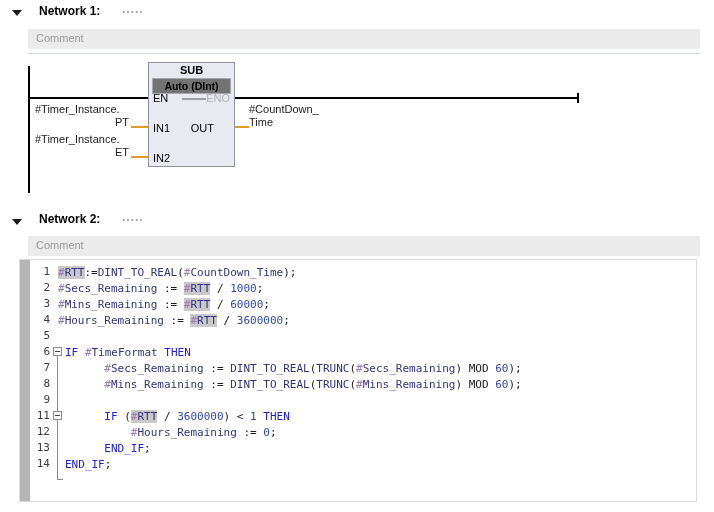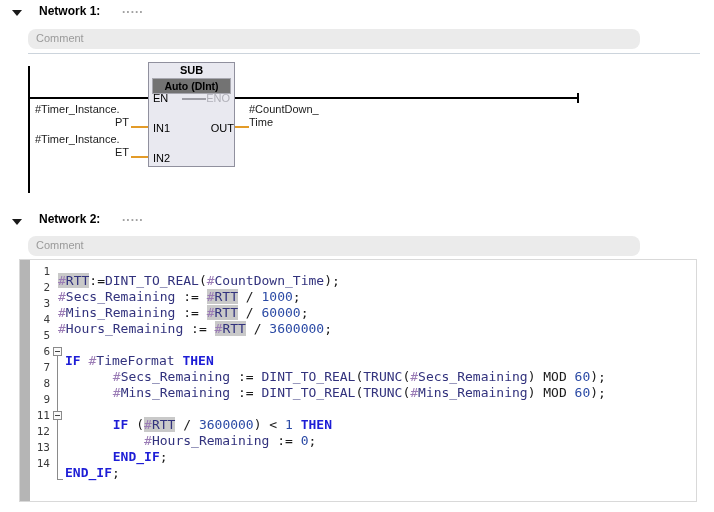--- a/index.html
+++ b/index.html
@@ -16,21 +16,21 @@
   
   .net-header{position:absolute;left:4px;width:714px;height:22px;}
   .tri{position:absolute;left:8px;top:8px;width:0;height:0;
        border-left:5px solid transparent;border-right:5px solid transparent;
        border-top:6px solid #1a1a1a;}
   .net-title{position:absolute;left:35px;top:2px;font-size:12px;font-weight:bold;color:#000;}
   .net-dots{position:absolute;left:118px;top:0px;font-size:12px;font-weight:bold;
             letter-spacing:1px;color:#a0a0a0;}
 
   
-  .comment-bar{position:absolute;left:28px;width:612px;height:20px;background:var(--c-commentbar);border-radius:8px;}
+  .comment-bar{position:absolute;left:28px;width:672px;height:20px;background:var(--c-commentbar);}
   .comment-bar span{position:absolute;left:8px;top:3px;font-size:11px;color:#9a9a9a;}
   .sep{position:absolute;left:28px;width:672px;height:1px;background:#ccd4dc;}
 
   
   .rail{background:#000;position:absolute;}
   .stub{background:var(--c-orange);position:absolute;height:2px;}
   .block{position:absolute;left:148px;top:62px;width:87px;height:105px;
          background:var(--c-blockbg);border:1px solid var(--c-blockborder);box-sizing:border-box;padding-left:16px;}
   .blk-title{position:absolute;top:1px;left:0;width:100%;text-align:center;
              font-size:11px;font-weight:bold;color:#000;}
@@ -45,25 +45,25 @@
   .op-label .l2{text-align:right;}
 
   
   .code-box{position:absolute;left:19px;top:259px;width:678px;height:243px;
             background:#fff;border:1px solid var(--c-border);box-sizing:border-box;}
   .gutter-strip{position:absolute;left:0;top:0;width:10px;height:100%;background:var(--c-strip);}
   #code-lines{position:absolute;left:0;top:4px;width:100%;}
   .code-row{position:relative;height:16px;}
   .ln{position:absolute;left:0;top:1px;width:30px;text-align:right;
       font-family:"DejaVu Sans Mono",monospace;font-size:11px;color:#3a3a3a;}
-  .code-text{position:absolute;left:38px;top:9px;white-space:pre;
-             font-family:"DejaVu Sans Mono",monospace;font-size:13px;color:var(--c-op);
+  .code-text{position:absolute;left:38px;top:1px;white-space:pre;
+             font-family:"DejaVu Sans Mono",monospace;font-size:11px;color:var(--c-op);
              line-height:16px;}
   .code-text.fold-offset{left:45px;}
-  .kw{color:var(--c-kw);font-weight:bold;}
+  .kw{color:var(--c-kw);font-weight:normal;}
   .ident{color:var(--c-ident);}
   .hash{color:var(--c-hash);}
   .num{color:var(--c-num);}
   .opw{color:var(--c-op);}
   .occ{background:var(--c-occ);}
   .fold-box{position:absolute;left:33px;top:3px;width:9px;height:9px;background:#fafafa;
             border:1px solid var(--c-fold);box-sizing:border-box;z-index:2;}
   .fold-box::after{content:"";position:absolute;left:1px;top:3px;width:5px;height:1px;background:#444;}
   .fold-vline{position:absolute;left:37px;top:96px;width:1px;height:124px;background:var(--c-fold);z-index:1;}
   .fold-corner{position:absolute;left:37px;top:219px;width:6px;height:1px;background:var(--c-fold);z-index:1;}
@@ -88,21 +88,21 @@
   <div class="rail abs" style="left:235px;top:97px;width:343px;height:2px"></div>
   <div class="rail abs" style="left:577px;top:93px;width:2px;height:10px"></div>
 
   <div class="block">
     <div class="blk-title">SUB</div>
     <div class="blk-mode">Auto (DInt)</div>
     <span class="pin" style="left:4px;top:29px">EN</span>
     <span class="pin grey right" style="right:4px;top:29px">ENO</span>
     <div class="en-dash"></div>
     <span class="pin" style="left:4px;top:59px">IN1</span>
-    <span class="pin right" style="right:0;top:59px">OUT</span>
+    <span class="pin right" style="right:20px;top:59px">OUT</span>
     <span class="pin" style="left:4px;top:89px">IN2</span>
   </div>
 
   <div class="stub" style="left:131px;top:126px;width:17px"></div>
   <div class="stub" style="left:131px;top:156px;width:17px"></div>
   <div class="stub" style="left:235px;top:126px;width:14px"></div>
 
   <div class="op-label" style="left:35px;top:103px;width:94px">
     <div class="l1">#Timer_Instance.</div>
     <div class="l2">PT</div>

